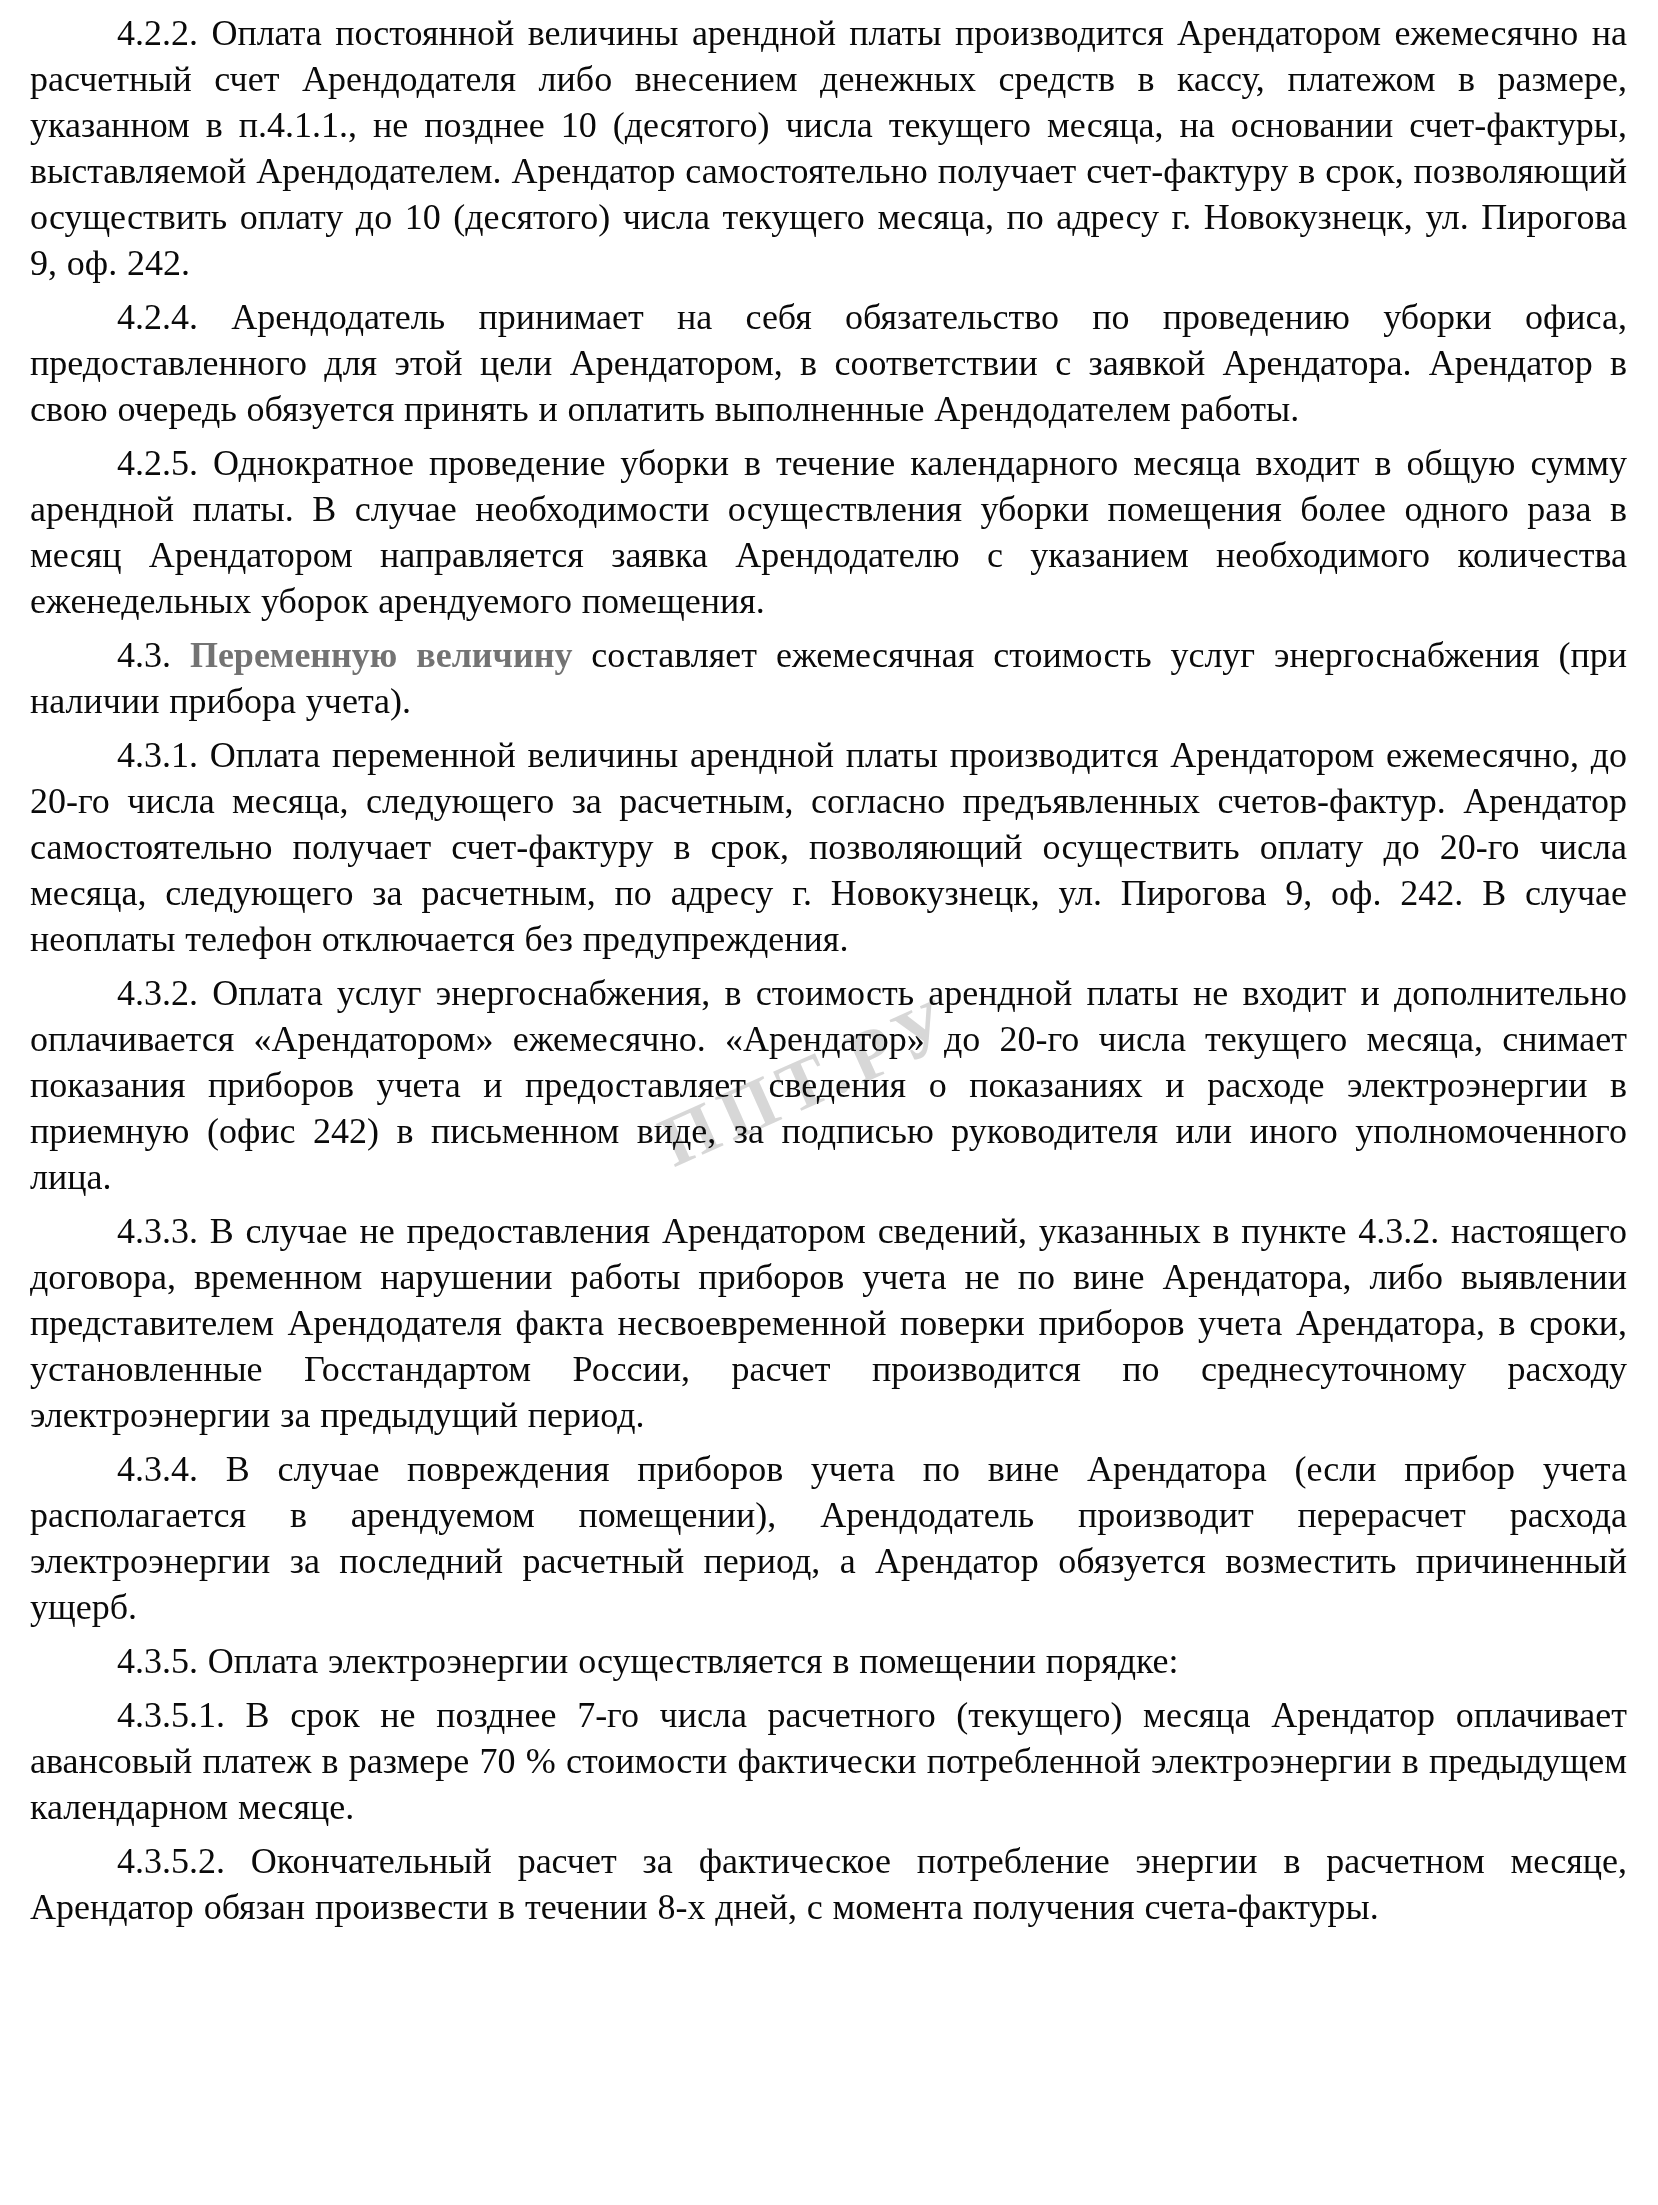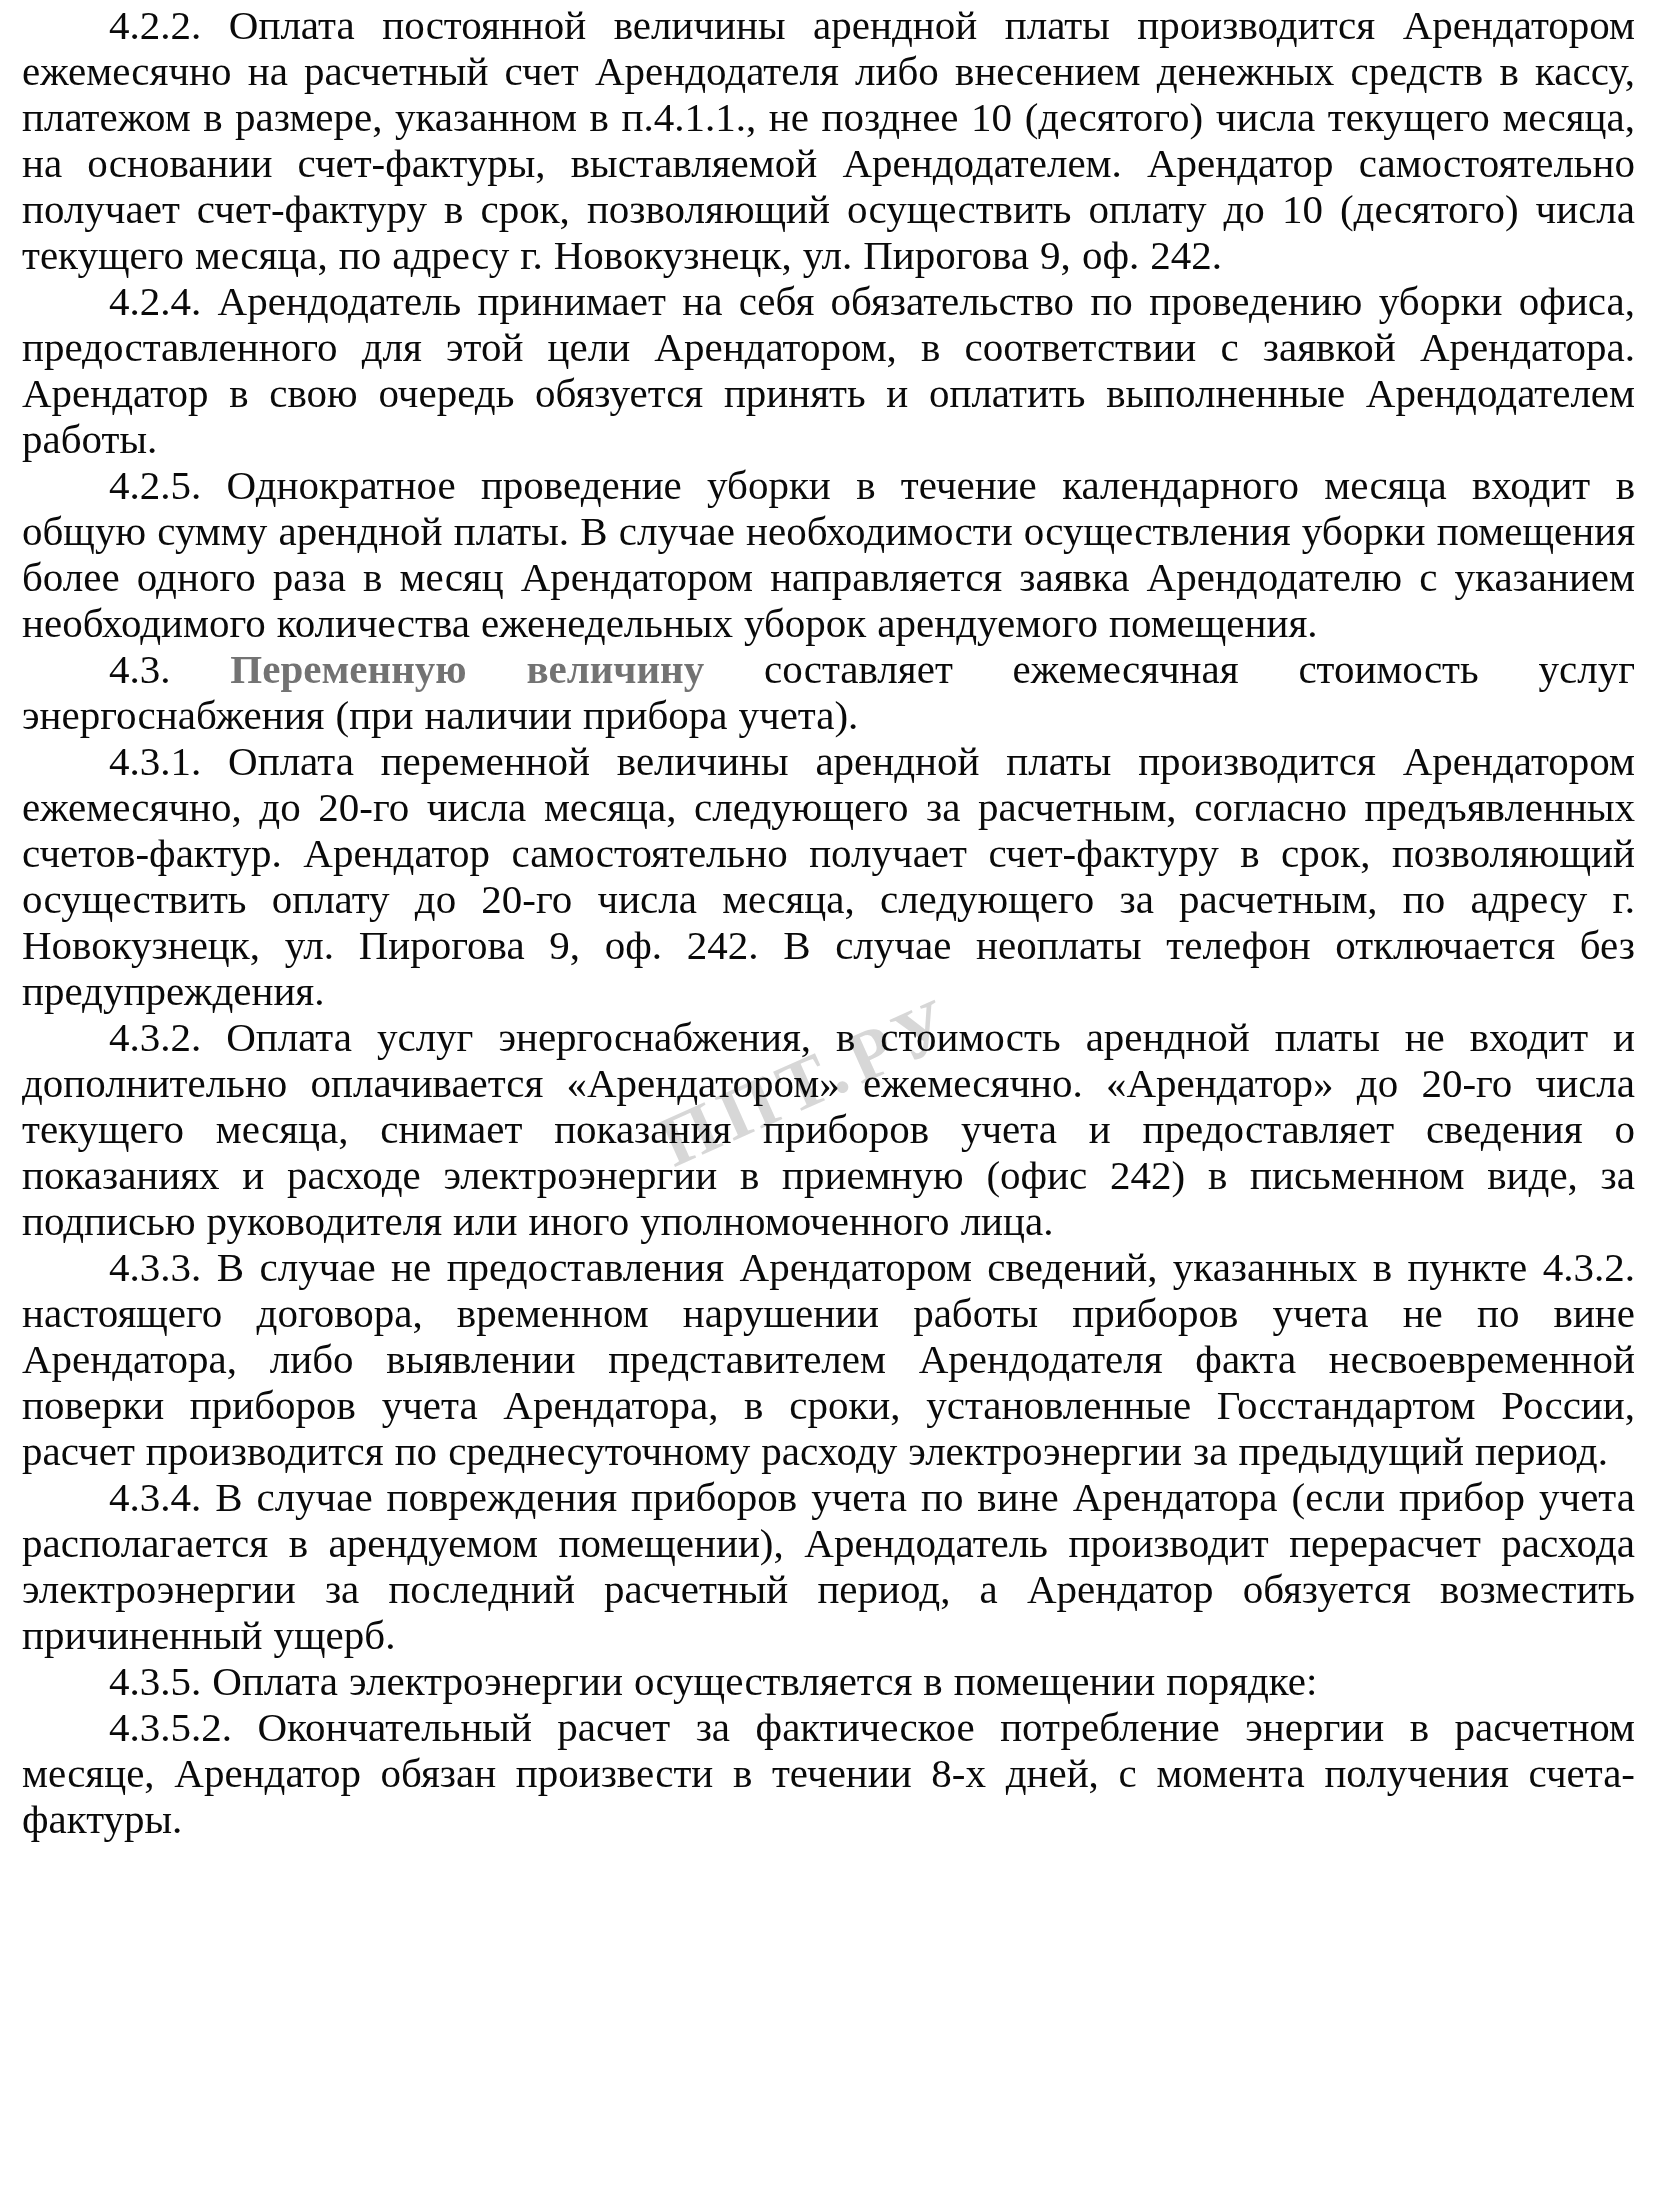--- a/index.html
+++ b/index.html
@@ -17,23 +17,23 @@
     color: #0a0a0a;
   }
   .content {
     position: absolute;
     left: 22px;
     top: 1.7px;
     width: 1613px;
     z-index: 1;
   }
   p.para {
-    margin: 0;
+    margin: 8px;
     padding: 0;
-    font-size: 41px;
+    font-size: 36px;
     line-height: 46px;
     text-align: justify;
     text-indent: 87px;
     word-spacing: 0.8px;
   }
   .run-red-bold {
     font-weight: bold;
   }
   .watermark {
     position: absolute;
@@ -60,16 +60,17 @@
   <div class="content">
       <p class="para"><span class="run-normal">4.2.2. Оплата постоянной величины арендной платы производится Арендатором ежемесячно на расчетный счет Арендодателя либо внесением денежных средств в кассу, платежом в размере, указанном в п.4.1.1., не позднее 10 (десятого) числа текущего месяца, на основании счет-фактуры, выставляемой Арендодателем. Арендатор самостоятельно получает счет-фактуру в срок, позволяющий осуществить оплату до 10 (десятого) числа текущего месяца, по адресу г. Новокузнецк, ул. Пирогова 9, оф. 242.</span></p>
       <p class="para"><span class="run-normal">4.2.4. Арендодатель принимает на себя обязательство по проведению уборки офиса, предоставленного для этой цели Арендатором, в соответствии с заявкой Арендатора. Арендатор в свою очередь обязуется принять и оплатить выполненные Арендодателем работы.</span></p>
       <p class="para"><span class="run-normal">4.2.5. Однократное проведение уборки в течение календарного месяца входит в общую сумму арендной платы. В случае необходимости осуществления уборки помещения более одного раза в месяц Арендатором направляется заявка Арендодателю с указанием необходимого количества еженедельных уборок арендуемого помещения.</span></p>
       <p class="para"><span class="run-normal">4.3. </span><span class="run-red-bold" style="color: #737373;">Переменную величину</span><span class="run-normal"> составляет ежемесячная стоимость услуг энергоснабжения (при наличии прибора учета).</span></p>
       <p class="para"><span class="run-normal">4.3.1. Оплата переменной величины арендной платы производится Арендатором ежемесячно, до 20-го числа месяца, следующего за расчетным, согласно предъявленных счетов-фактур. Арендатор самостоятельно получает счет-фактуру в срок, позволяющий осуществить оплату до 20-го числа месяца, следующего за расчетным, по адресу г. Новокузнецк, ул. Пирогова 9, оф. 242. В случае неоплаты телефон отключается без предупреждения.</span></p>
       <p class="para"><span class="run-normal">4.3.2. Оплата услуг энергоснабжения, в стоимость арендной платы не входит и дополнительно оплачивается «Арендатором» ежемесячно. «Арендатор» до 20-го числа текущего месяца, снимает показания приборов учета и предоставляет сведения о показаниях и расходе электроэнергии в приемную (офис 242) в письменном виде, за подписью руководителя или иного уполномоченного лица.</span></p>
       <p class="para"><span class="run-normal">4.3.3. В случае не предоставления Арендатором сведений, указанных в пункте 4.3.2. настоящего договора, временном нарушении работы приборов учета не по вине Арендатора, либо выявлении представителем Арендодателя факта несвоевременной поверки приборов учета Арендатора, в сроки, установленные Госстандартом России, расчет производится по среднесуточному расходу электроэнергии за предыдущий период.</span></p>
       <p class="para"><span class="run-normal">4.3.4. В случае повреждения приборов учета по вине Арендатора (если прибор учета располагается в арендуемом помещении), Арендодатель производит перерасчет расхода электроэнергии за последний расчетный период, а Арендатор обязуется возместить причиненный ущерб.</span></p>
       <p class="para"><span class="run-normal">4.3.5. Оплата электроэнергии осуществляется в помещении порядке:</span></p>
+      <p class="para"><span class="run-normal">4.3.5.1. В срок не позднее 7-го числа расчетного (текущего) месяца Арендатор оплачивает авансовый платеж в размере 70 % стоимости фактически потребленной электроэнергии в предыдущем календарном месяце.</span></p>
       <p class="para"><span class="run-normal">4.3.5.2. Окончательный расчет за фактическое потребление энергии в расчетном месяце, Арендатор обязан произвести в течении 8-х дней, с момента получения счета-фактуры.</span></p>
     </div>
 </div>
 
 
 </body></html>

